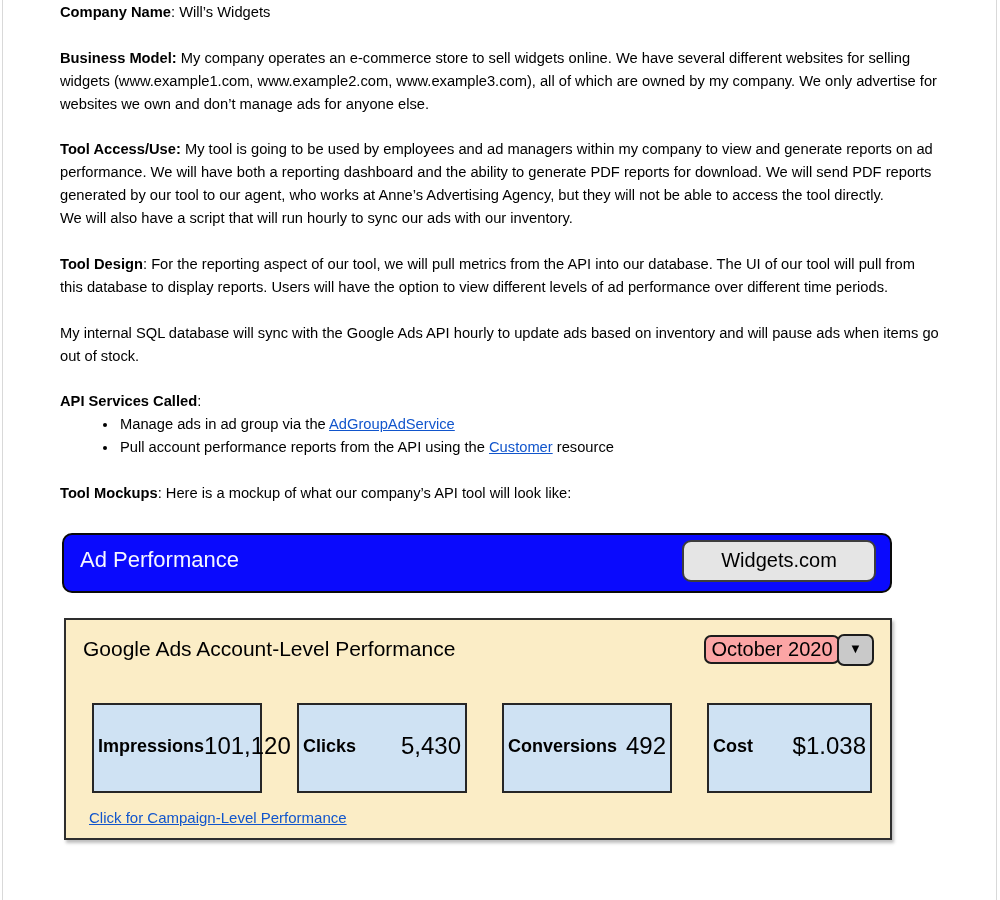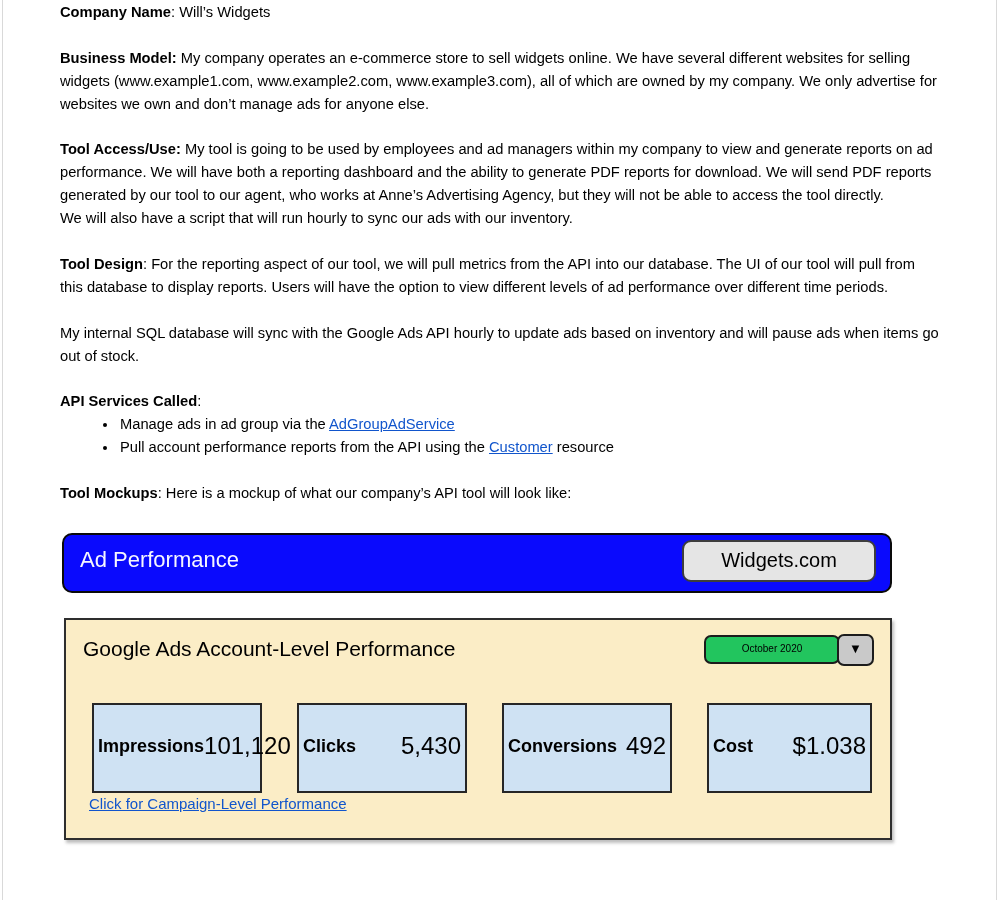--- a/index.html
+++ b/index.html
@@ -61,25 +61,25 @@
     border:2px solid #2e2e2e;
     box-shadow:2px 3px 3px rgba(110,110,110,0.45);
     padding:14px 16px 0 17px;
   }
   .panel-header { display:flex; justify-content:space-between; align-items:center; height:32px; }
   .panel-heading { font-size:21px; }
   .dropdown { display:flex; align-items:center; cursor:pointer; }
   .dropdown-value {
     box-sizing:border-box;
     width:136px; height:29px;
-    background:#22c55e;
+    background:#fca5a5;
     border:2px solid #1c1c1c;
     border-radius:7px;
     display:flex; align-items:center; justify-content:center;
-    font-size:10px;
+    font-size:20px;
   }
   .dropdown-button {
     box-sizing:border-box;
     width:37px; height:32px;
     margin-left:-3px;
     background:#c9c9c9;
     border:2px solid #1c1c1c;
     border-radius:7px;
     display:flex; align-items:center; justify-content:center;
     font-size:13px; color:#000;
@@ -93,21 +93,21 @@
     border:2px solid #262626;
     display:flex; justify-content:space-between; align-items:center;
     padding:9px 4px 11px 4px;
   }
   .card.last { width:165px; }
   .card-label { font-weight:bold; font-size:18px; }
   .card-value { font-size:24px; }
 
   .campaign-link {
     display:inline-block;
-    margin:0 0 0 6px;
+    margin:14px 0 0 6px;
     color:#1155cc;
     text-decoration:underline;
     font-size:15px;
     cursor:pointer;
   }
 </style>
 </head>
 <body>
 
 <div class="page-edge left"></div>

